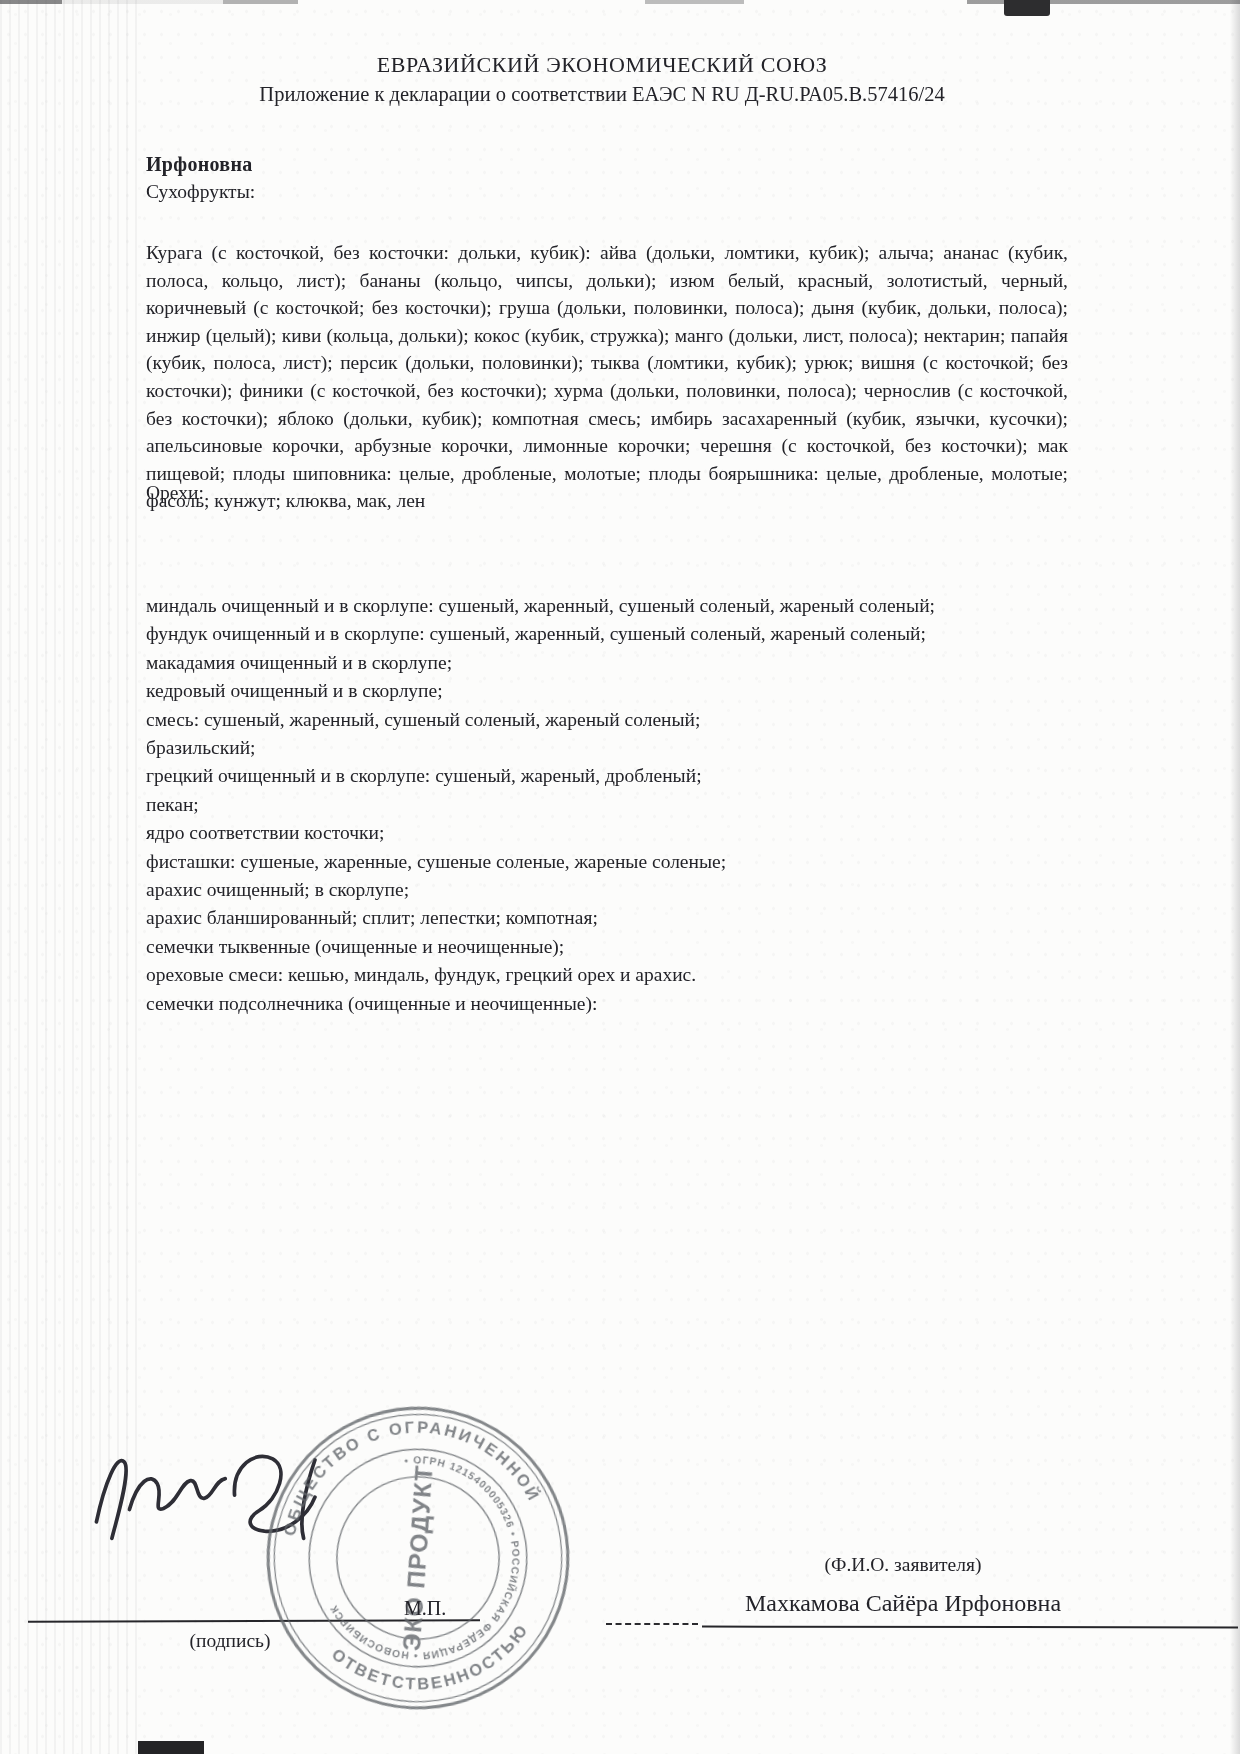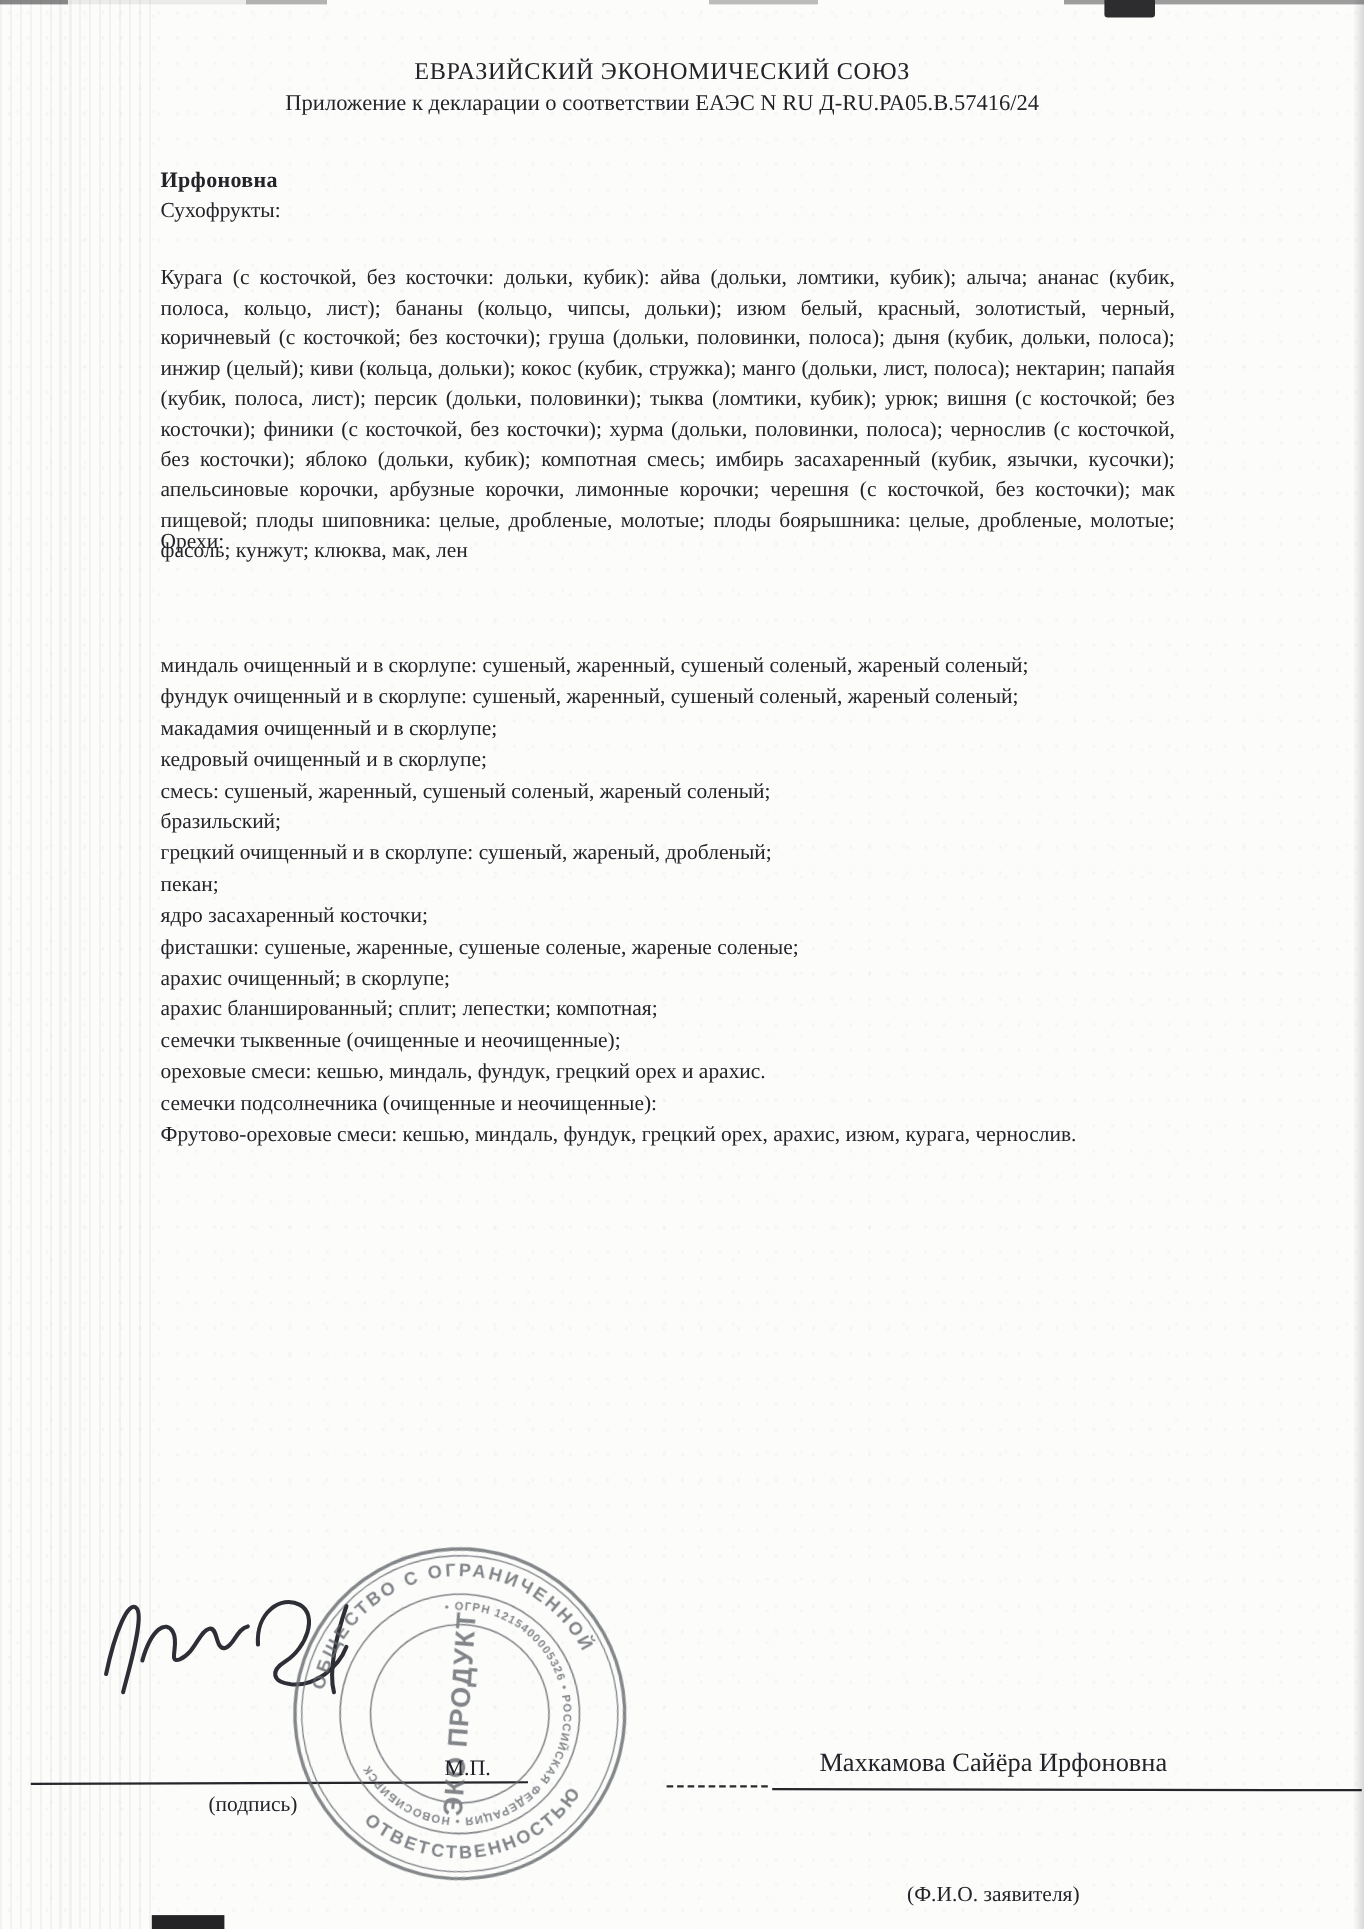--- a/index.html
+++ b/index.html
@@ -44,21 +44,21 @@
   .nuts-list{position:absolute;left:146px;top:592px;width:940px;font-size:19.5px;}
   .nuts-list .nuts-line{line-height:28.4px;white-space:nowrap;}
 
   
   .sig-line{position:absolute;left:28px;top:1620px;width:452px;border-top:2px solid #26262a;transform:rotate(-.2deg);z-index:1;}
   .sig-dashes{position:absolute;left:606px;top:1623px;width:92px;border-top:2px dashed #2a2a2e;z-index:1;}
   .name-line{position:absolute;left:702px;top:1626px;width:536px;border-top:2px solid #26262a;transform:rotate(.1deg);z-index:1;}
   .sig-caption{position:absolute;left:110px;top:1630px;width:240px;text-align:center;font-size:19.5px;z-index:3;}
   .mp-label{position:absolute;left:404px;top:1597px;font-size:20px;z-index:4;}
   .applicant{position:absolute;left:700px;top:1590px;width:406px;text-align:center;font-size:24px;z-index:3;}
-  .applicant-caption{position:absolute;left:700px;top:1712px;width:406px;text-align:center;font-size:19.5px;z-index:3;}
+  .applicant-caption{position:absolute;left:700px;top:1554px;width:406px;text-align:center;font-size:19.5px;z-index:3;}
 
   .signature-svg{position:absolute;left:82px;top:1418px;width:268px;height:150px;z-index:2;opacity:.92;}
   .stamp-svg{position:absolute;left:264px;top:1404px;width:308px;height:308px;z-index:2;
     opacity:.8;filter:blur(.3px);transform:rotate(-8deg);}
   .stamp-svg text{font-family:"Liberation Sans","DejaVu Sans",sans-serif;font-weight:bold;fill:#63676c;}
 </style>
 </head>
 <body>
 
 <div class="page">
@@ -80,28 +80,27 @@
   <div class="nuts-title">Орехи:</div>
   <div class="nuts-list">
       <div class="nuts-line">миндаль очищенный и в скорлупе: сушеный, жаренный, сушеный соленый, жареный соленый;</div>
       <div class="nuts-line">фундук очищенный и в скорлупе: сушеный, жаренный, сушеный соленый, жареный соленый;</div>
       <div class="nuts-line">макадамия очищенный и в скорлупе;</div>
       <div class="nuts-line">кедровый очищенный и в скорлупе;</div>
       <div class="nuts-line">смесь: сушеный, жаренный, сушеный соленый, жареный соленый;</div>
       <div class="nuts-line">бразильский;</div>
       <div class="nuts-line">грецкий очищенный и в скорлупе: сушеный, жареный, дробленый;</div>
       <div class="nuts-line">пекан;</div>
-      <div class="nuts-line">ядро засахаренный косточки;</div>
+      <div class="nuts-line">ядро соответствии косточки;</div>
       <div class="nuts-line">фисташки: сушеные, жаренные, сушеные соленые, жареные соленые;</div>
       <div class="nuts-line">арахис очищенный; в скорлупе;</div>
       <div class="nuts-line">арахис бланшированный; сплит; лепестки; компотная;</div>
       <div class="nuts-line">семечки тыквенные (очищенные и неочищенные);</div>
       <div class="nuts-line">ореховые смеси: кешью, миндаль, фундук, грецкий орех и арахис.</div>
       <div class="nuts-line">семечки подсолнечника  (очищенные и неочищенные):</div>
-      <div class="nuts-line">Фрутово-ореховые смеси: кешью, миндаль, фундук, грецкий орех, арахис, изюм, курага, чернослив.</div>
     </div>
 
   <svg class="signature-svg" viewBox="0 0 260 140">
     <g fill="none" stroke="#1d1d26" stroke-width="3.6" stroke-linecap="round">
       <path d="M 14 98 C 22 60, 34 32, 41 40 C 48 48, 33 98, 29 114"></path>
       <path d="M 46 86 C 54 58, 67 50, 73 61 C 79 72, 68 89, 79 85 C 93 79, 96 60, 105 58 C 113 56, 110 77, 119 75 C 127 73, 129 58, 139 56"></path>
       <path d="M 148 72 C 146 44, 168 28, 185 37 C 201 46, 191 75, 172 87 C 159 95, 160 105, 177 107 C 199 109, 219 92, 226 74"></path>
       <path d="M 226 38 C 217 64, 210 96, 215 114"></path>
     </g>
   </svg>

